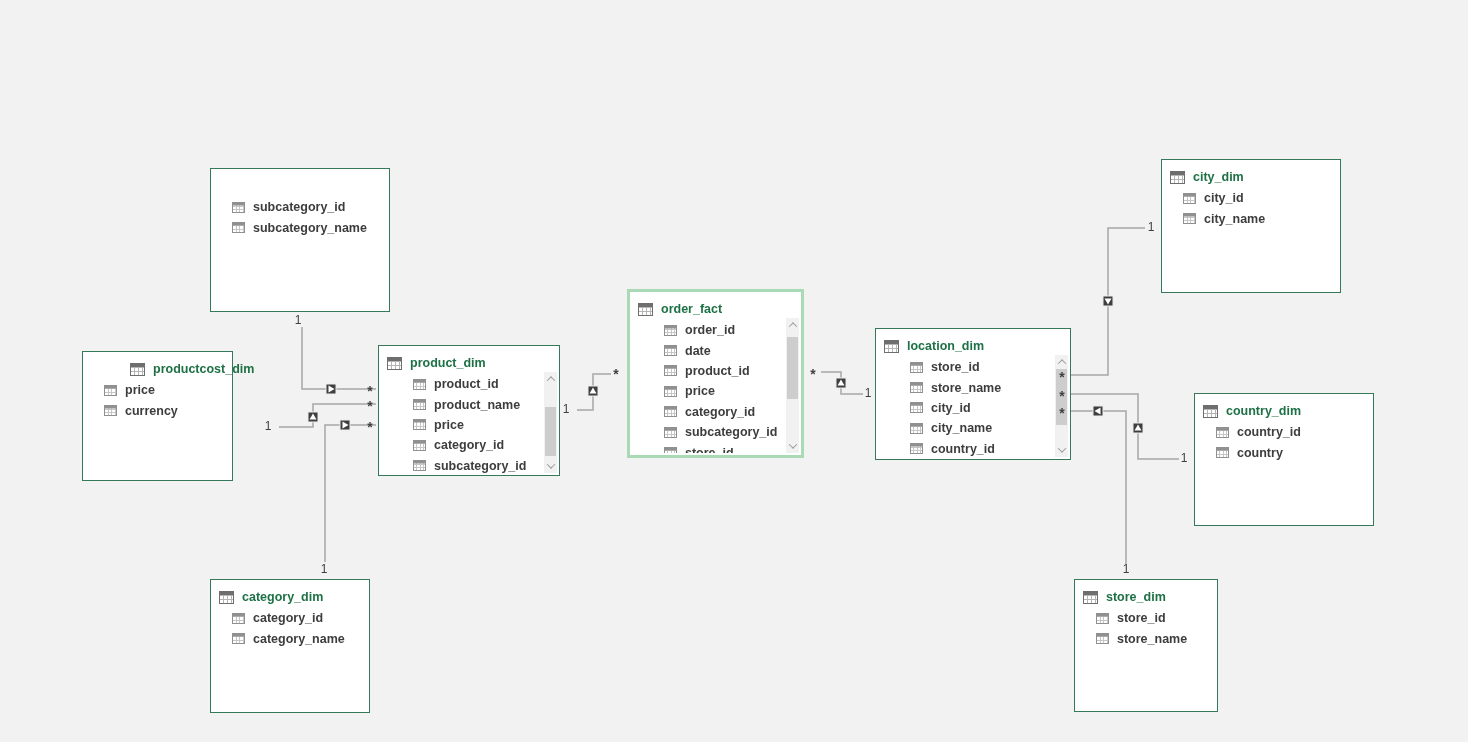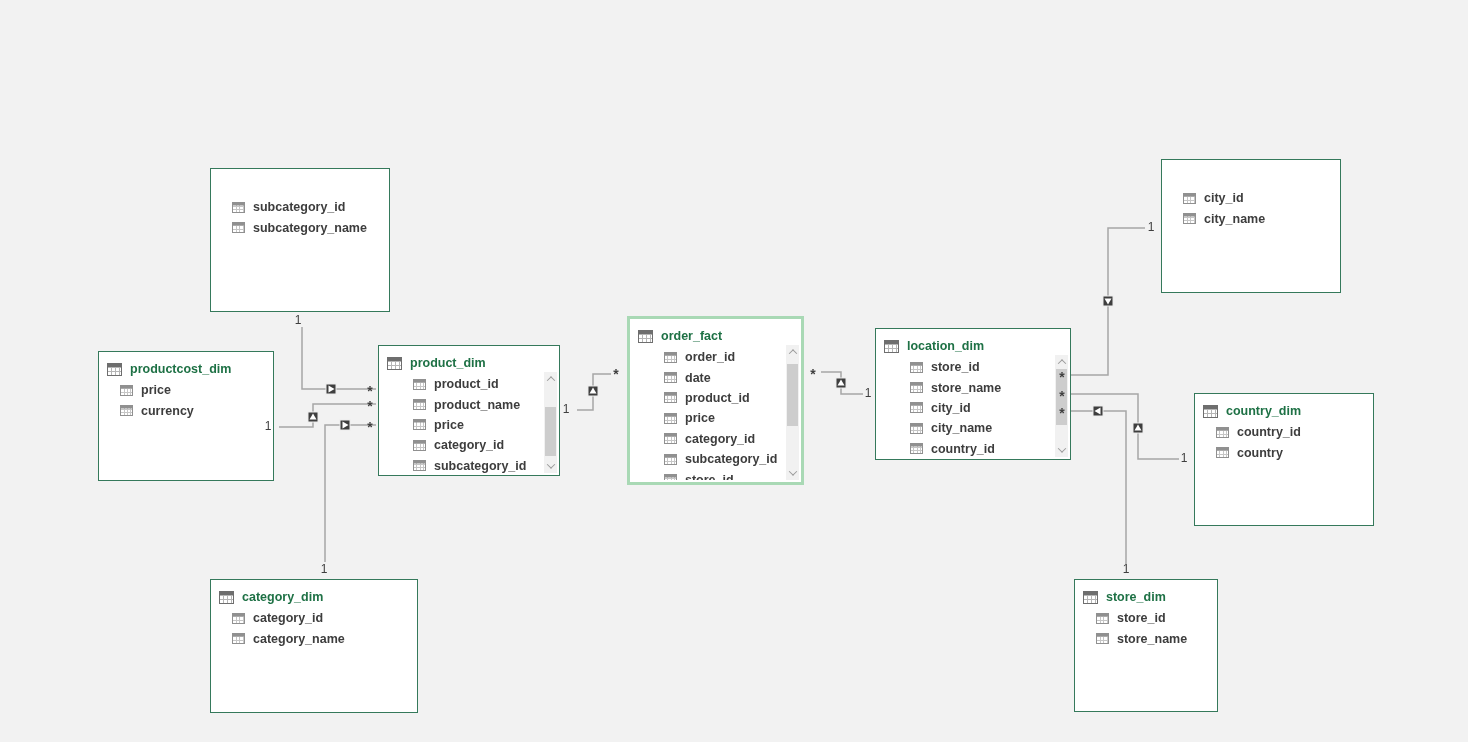--- a/index.html
+++ b/index.html
@@ -109,21 +109,21 @@
         <span class="icon-grid icon-field"></span>
         <span class="field-label">subcategory_id</span>
       </div>
       <div class="field-row">
         <span class="icon-grid icon-field"></span>
         <span class="field-label">subcategory_name</span>
       </div>
     </div>
   </div>
 
-  <div class="table" style="left:98px;top:351px;width:176px;height:130px;">
+  <div class="table" style="left:82px;top:351px;width:151px;height:130px;padding-left:39px;">
     <div class="tbl-header">
       <span class="icon-grid icon-header"></span>
       <span class="tbl-title">productcost_dim</span>
     </div>
     <div class="fields">
       <div class="field-row">
         <span class="icon-grid icon-field"></span>
         <span class="field-label">price</span>
       </div>
       <div class="field-row">
@@ -164,21 +164,21 @@
       <div class="sb-btn sb-up">
           <i class="chev up"></i>
         </div>
       <div class="sb-thumb" style="top:35%;height:48%;"></div>
       <div class="sb-btn sb-down">
           <i class="chev down"></i>
         </div>
     </div>
   </div>
 
-  <div class="table selected" style="left:627px;top:289px;width:177px;height:169px;margin-top:27px;">
+  <div class="table selected" style="left:627px;top:289px;width:177px;height:169px;">
     <div class="tbl-header">
       <span class="icon-grid icon-header"></span>
       <span class="tbl-title">order_fact</span>
     </div>
     <div class="fields has-sb">
       <div class="field-row">
         <span class="icon-grid icon-field"></span>
         <span class="field-label">order_id</span>
       </div>
       <div class="field-row">
@@ -249,20 +249,24 @@
           <i class="chev up"></i>
         </div>
       <div class="sb-thumb" style="top:14%;height:55%;"></div>
       <div class="sb-btn sb-down">
           <i class="chev down"></i>
         </div>
     </div>
   </div>
 
   <div class="table" style="left:1161px;top:159px;width:180px;height:134px;">
+    <div class="tbl-header">
+      <span class="icon-grid icon-header"></span>
+      <span class="tbl-title">city_dim</span>
+    </div>
     <div class="fields">
       <div class="field-row">
         <span class="icon-grid icon-field"></span>
         <span class="field-label">city_id</span>
       </div>
       <div class="field-row">
         <span class="icon-grid icon-field"></span>
         <span class="field-label">city_name</span>
       </div>
     </div>
@@ -295,21 +299,21 @@
         <span class="icon-grid icon-field"></span>
         <span class="field-label">store_id</span>
       </div>
       <div class="field-row">
         <span class="icon-grid icon-field"></span>
         <span class="field-label">store_name</span>
       </div>
     </div>
   </div>
 
-  <div class="table" style="left:210px;top:579px;width:208px;height:134px;">
+  <div class="table" style="left:210px;top:579px;width:160px;height:134px;">
     <div class="tbl-header">
       <span class="icon-grid icon-header"></span>
       <span class="tbl-title">category_dim</span>
     </div>
     <div class="fields">
       <div class="field-row">
         <span class="icon-grid icon-field"></span>
         <span class="field-label">category_id</span>
       </div>
       <div class="field-row">

